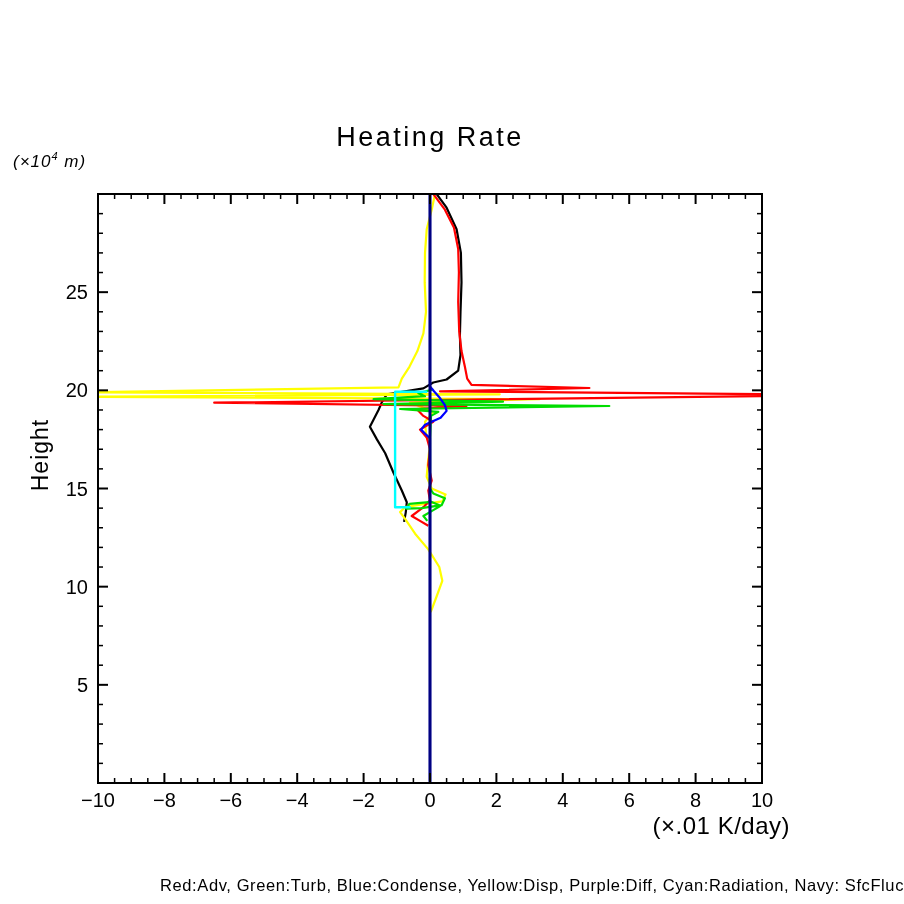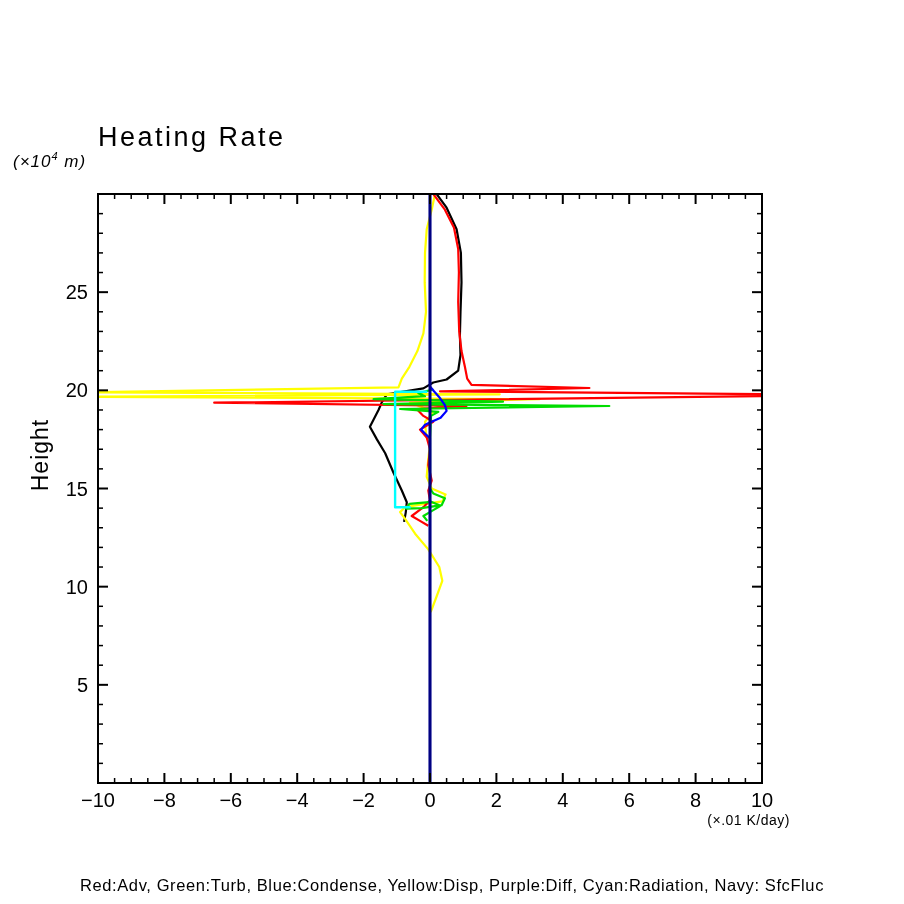--- a/index.html
+++ b/index.html
@@ -1,38 +1,38 @@
 <!DOCTYPE html>
 <html><head>
 <meta charset="utf-8">
 <style>
   html,body{margin:0;padding:0;background:#ffffff;}
   body{
     width:904px;height:904px;position:relative;overflow:hidden;
     font-family:"Liberation Sans", sans-serif;color:#000;
   }
   .title{
-    position:absolute;top:122px;left:98px;width:664px;text-align:left;
+    position:absolute;top:122px;left:98px;width:664px;text-align:center;
     font-size:27px;font-weight:400;letter-spacing:2.5px;white-space:nowrap;
   }
   .y-unit{
     position:absolute;top:150px;left:13px;font-size:17px;letter-spacing:1px;white-space:nowrap;font-style:italic;
   }
   .y-unit sup{font-size:11px;}
   .y-axis-label{
     position:absolute;left:40px;top:455px;
     transform:translate(-50%,-50%) rotate(-90deg);
     font-size:23px;letter-spacing:1px;white-space:nowrap;
   }
   .x-unit{
     position:absolute;top:812px;left:560px;width:230px;text-align:right;
-    font-size:14px;letter-spacing:0.5px;white-space:nowrap;
+    font-size:24px;letter-spacing:0.5px;white-space:nowrap;
   }
   .legend-caption{
-    position:absolute;top:876px;left:0;width:904px;text-align:center;
+    position:absolute;top:876px;left:0;width:904px;text-align:right;
     font-size:16.5px;letter-spacing:0.6px;white-space:nowrap;
   }
   svg{position:absolute;top:0;left:0;}
   svg text{font-family:"Liberation Sans", sans-serif;fill:#000;}
 </style>
 </head>
 <body>
 
 <div class="title">Heating Rate</div>
 

